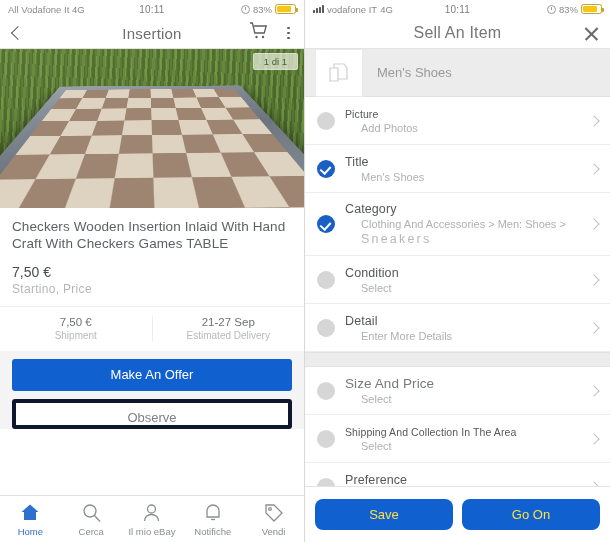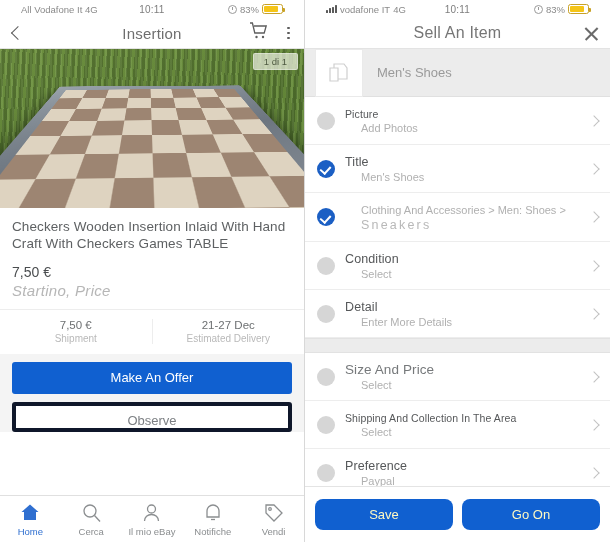--- a/index.html
+++ b/index.html
@@ -9,21 +9,21 @@
     background: #ffffff;
     overflow: hidden;
   }
   .screens { display: flex; width: 610px; height: 542px; }
   .screen { width: 305px; height: 542px; position: relative; background: #fff; overflow: hidden; }
   .screen-left { border-right: 1px solid #d8d8d8; }
 
   
   .statusbar {
     height: 18px; display: flex; align-items: center;
-    padding: 0 21px; font-size: 9.5px; color: #8a8a8a;
+    padding: 0 8px; font-size: 9.5px; color: #8a8a8a;
     background: #fff; position: relative;
   }
   .sb-left { display: flex; align-items: center; gap: 3px; white-space: nowrap; }
   .sb-center { position: absolute; left: 0; right: 0; text-align: center; font-size: 10px; color: #7d7d7d; letter-spacing: .2px; }
   .sb-right { margin-left: auto; display: flex; align-items: center; gap: 3px; white-space: nowrap; position: relative; z-index: 2; }
   .sig-bars { display: inline-flex; align-items: flex-end; gap: 1px; height: 8px; }
   .sig-bars i { width: 2px; background: #5a5a5a; display: block; border-radius: .5px; }
   .sig-bars i:nth-child(1){height:3px}
   .sig-bars i:nth-child(2){height:5px}
   .sig-bars i:nth-child(3){height:6.5px}
@@ -90,21 +90,21 @@
     position: absolute; right: 6px; top: 4px;
     background: rgba(235,240,225,.72); color: #4e5a41;
     font-size: 9.5px; padding: 2px 10px; border-radius: 2px;
     border: 1px solid rgba(255,255,255,.35);
   }
 
   
   .prod-pad { padding: 10px 12px 0 12px; }
   .prod-title { font-size: 13.5px; line-height: 17px; color: #5e6163; letter-spacing: .1px; }
   .prod-price { font-size: 14px; color: #4a4d4f; margin-top: 12px; }
-  .prod-price-label { font-size: 15px; color: #b6b6b6; margin-top: 2px; letter-spacing: .3px; font-style: italic; }
+  .prod-price-label { font-size: 12px; color: #b6b6b6; margin-top: 2px; letter-spacing: .3px; }
 
   .ship-row {
     display: flex; margin-top: 10px; border-top: 1px solid #ededed;
     padding: 9px 0 10px 0; background: #fff;
   }
   .ship-col { flex: 1; text-align: center; }
   .ship-col + .ship-col { border-left: 1px solid #ededed; }
   .ship-val { font-size: 11.5px; color: #6d7072; }
   .ship-lbl { font-size: 10px; color: #b9b9b9; margin-top: 2px; }
 
@@ -164,21 +164,21 @@
   .row-sub.em { font-size: 12.5px; letter-spacing: 2.2px; color: #b8b8b8; }
   .chev-r { width: 8px; height: 8px; border-top: 1.4px solid #c2c2c2; border-right: 1.4px solid #c2c2c2; transform: rotate(45deg); flex: 0 0 8px; }
   .spacer { height: 15px; background: #ececec; border-top: 1px solid #e2e2e2; border-bottom: 1px solid #e2e2e2; }
 
   .sell-footer {
     position: absolute; left: 0; right: 0; bottom: 0; height: 56px;
     background: #fff; border-top: 1px solid #e4e4e4;
     display: flex; align-items: center; gap: 9px; padding: 0 10px;
   }
   .sell-footer button {
-    flex: 1; height: 31px; background: #1060d0; color: #fef9c3;
+    flex: 1; height: 31px; background: #1060d0; color: #fde047;
     font-size: 13px; border: none; border-radius: 8px; cursor: pointer;
     font-family: "Liberation Sans", sans-serif;
   }
 </style>
 </head>
 <body>
 
 <div class="screens">
 
   <div class="screen screen-left">
@@ -298,21 +298,21 @@
       <div class="prod-price">7,50 €</div>
       <div class="prod-price-label">Startino, Price</div>
     </div>
 
     <div class="ship-row">
       <div class="ship-col">
         <div class="ship-val">7,50 €</div>
         <div class="ship-lbl">Shipment</div>
       </div>
       <div class="ship-col">
-        <div class="ship-val">21-27 Dec</div>
+        <div class="ship-val">21-27 Sep</div>
         <div class="ship-lbl">Estimated Delivery</div>
       </div>
     </div>
 
     <div class="actions">
       <button class="btn-primary">Make An Offer</button>
       <button class="btn-ghost">Observe</button>
     </div>
 
     <div class="tabbar">
@@ -416,20 +416,21 @@
           <span class="bullet done"></span>
           <div class="row-text">
             <div class="row-title">Title</div>
             <div class="row-sub">Men's Shoes</div>
           </div>
           <span class="chev-r"></span>
         </div>
         <div class="row">
           <span class="bullet done"></span>
           <div class="row-text">
+            <div class="row-title">Category</div>
             <div class="row-sub">Clothing And Accessories &gt; Men: Shoes &gt;</div>
             <div class="row-sub em">Sneakers</div>
           </div>
           <span class="chev-r"></span>
         </div>
         <div class="row">
           <span class="bullet"></span>
           <div class="row-text">
             <div class="row-title">Condition</div>
             <div class="row-sub">Select</div>

